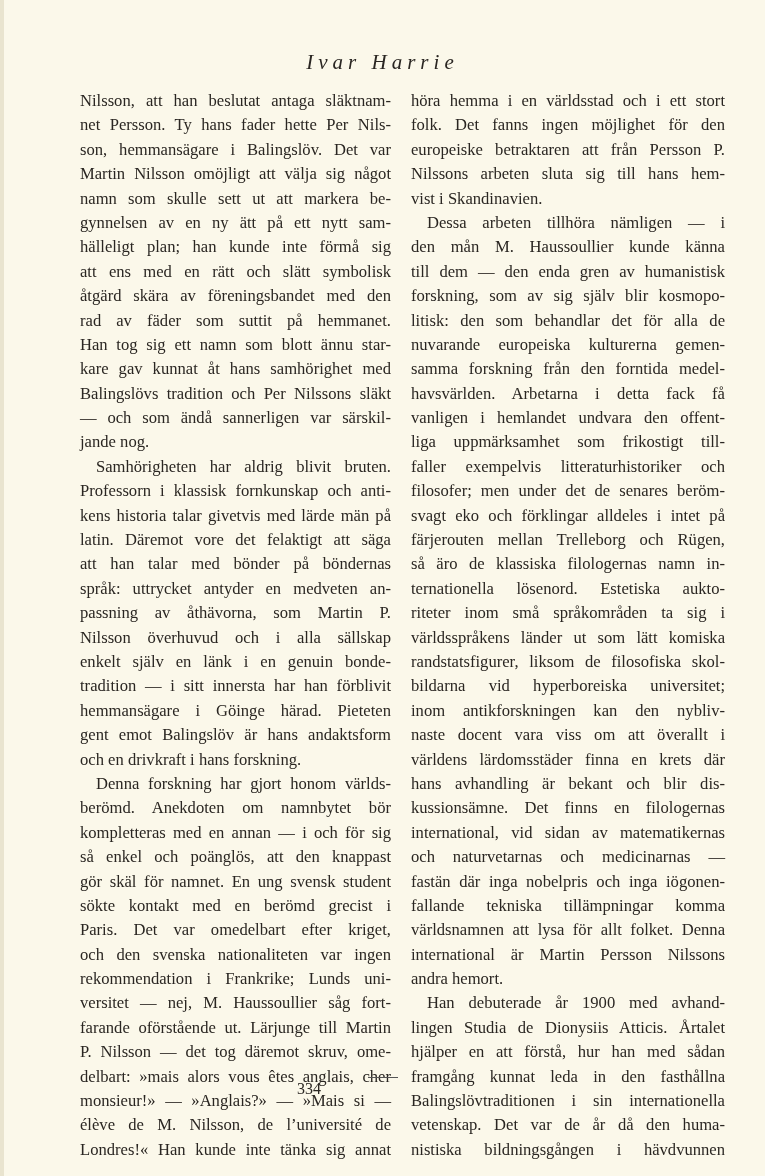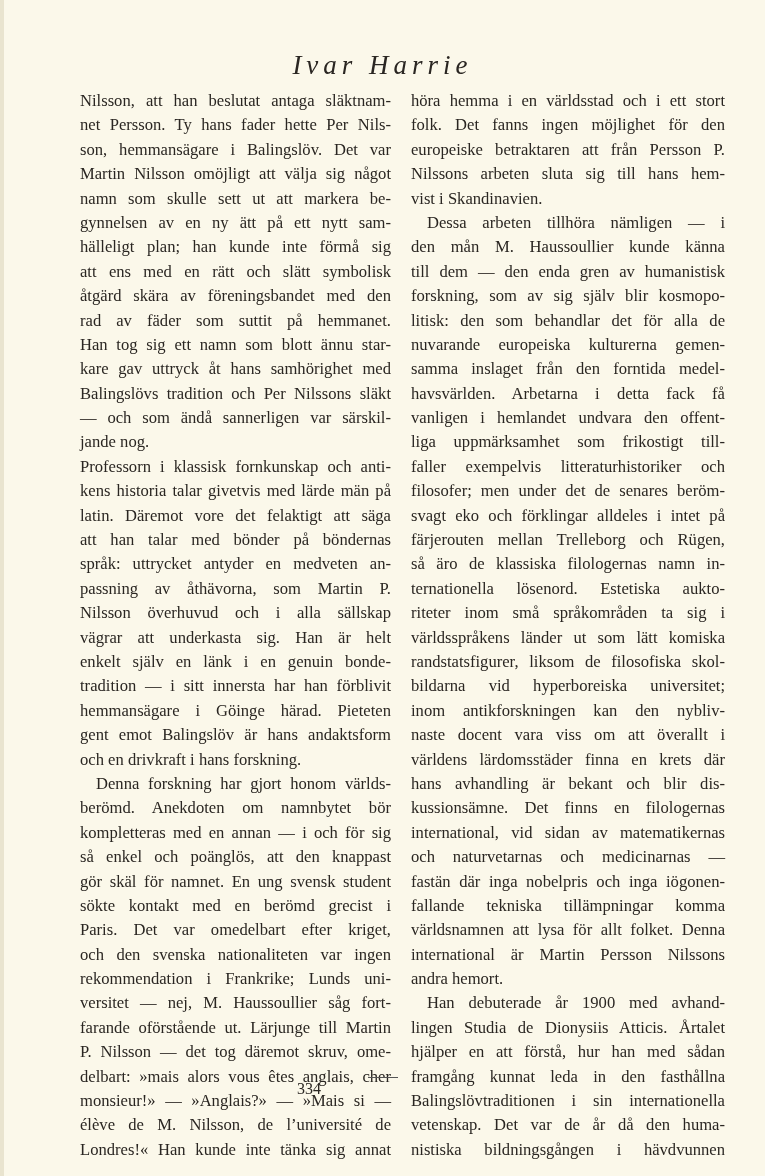--- a/index.html
+++ b/index.html
@@ -12,21 +12,21 @@
     color: #2a2622;
   }
   .page-edge {
     position: absolute; left: 0; top: 0; width: 4px; height: 1176px;
     background: #e9e4cf;
   }
   .running-head {
     position: absolute; top: 50px; left: 0; width: 765px;
     text-align: center;
     font-style: italic;
-    font-size: 27px;
+    font-size: 21px;
     letter-spacing: 5px;
     color: #2a2622;
   }
   .column {
     position: absolute; top: 89px;
     font-size: 16.6px;
     line-height: 24.4px;
   }
   .col-left { left: 80px; width: 311px; }
   .col-right { left: 411px; width: 314px; }
@@ -61,32 +61,32 @@
     <span class="line">net Persson. Ty hans fader hette Per Nils-</span>
     <span class="line">son, hemmansägare i Balingslöv. Det var</span>
     <span class="line">Martin Nilsson omöjligt att välja sig något</span>
     <span class="line">namn som skulle sett ut att markera be-</span>
     <span class="line">gynnelsen av en ny ätt på ett nytt sam-</span>
     <span class="line">hälleligt plan; han kunde inte förmå sig</span>
     <span class="line">att ens med en rätt och slätt symbolisk</span>
     <span class="line">åtgärd skära av föreningsbandet med den</span>
     <span class="line">rad av fäder som suttit på hemmanet.</span>
     <span class="line">Han tog sig ett namn som blott ännu star-</span>
-    <span class="line">kare gav uttryck åt hans samhörighet med</span>
+    <span class="line">kare gav kunnat åt hans samhörighet med</span>
     <span class="line">Balingslövs tradition och Per Nilssons släkt</span>
     <span class="line">— och som ändå sannerligen var särskil-</span>
     <span class="line last">jande nog.</span>
+    <span class="line indent">Samhörigheten har aldrig blivit bruten.</span>
     <span class="line">Professorn i klassisk fornkunskap och anti-</span>
     <span class="line">kens historia talar givetvis med lärde män på</span>
     <span class="line">latin. Däremot vore det felaktigt att säga</span>
     <span class="line">att han talar med bönder på böndernas</span>
     <span class="line">språk: uttrycket antyder en medveten an-</span>
     <span class="line">passning av åthävorna, som Martin P.</span>
     <span class="line">Nilsson överhuvud och i alla sällskap</span>
-    <span class="line">vägrar att underkasta sig. Han är helt</span>
     <span class="line">enkelt själv en länk i en genuin bonde-</span>
     <span class="line">tradition — i sitt innersta har han förblivit</span>
     <span class="line">hemmansägare i Göinge härad. Pieteten</span>
     <span class="line">gent emot Balingslöv är hans andaktsform</span>
     <span class="line last">och en drivkraft i hans forskning.</span>
     <span class="line indent">Denna forskning har gjort honom världs-</span>
     <span class="line">berömd. Anekdoten om namnbytet bör</span>
     <span class="line">kompletteras med en annan — i och för sig</span>
     <span class="line">så enkel och poänglös, att den knappast</span>
     <span class="line">gör skäl för namnet. En ung svensk student</span>
@@ -107,21 +107,21 @@
     <span class="line">folk. Det fanns ingen möjlighet för den</span>
     <span class="line">europeiske betraktaren att från Persson P.</span>
     <span class="line">Nilssons arbeten sluta sig till hans hem-</span>
     <span class="line last">vist i Skandinavien.</span>
     <span class="line indent">Dessa arbeten tillhöra nämligen — i</span>
     <span class="line">den mån M. Haussoullier kunde känna</span>
     <span class="line">till dem — den enda gren av humanistisk</span>
     <span class="line">forskning, som av sig själv blir kosmopo-</span>
     <span class="line">litisk: den som behandlar det för alla de</span>
     <span class="line">nuvarande europeiska kulturerna gemen-</span>
-    <span class="line">samma inslaget från den forntida medel-</span>
+    <span class="line">samma forskning från den forntida medel-</span>
     <span class="line">havsvärlden. Arbetarna i detta fack få</span>
     <span class="line">vanligen i hemlandet undvara den offent-</span>
     <span class="line">liga uppmärksamhet som frikostigt till-</span>
     <span class="line">faller exempelvis litteraturhistoriker och</span>
     <span class="line">filosofer; men under det de senares beröm-</span>
     <span class="line">svagt eko och förklingar alldeles i intet på</span>
     <span class="line">färjerouten mellan Trelleborg och Rügen,</span>
     <span class="line">så äro de klassiska filologernas namn in-</span>
     <span class="line">ternationella lösenord. Estetiska aukto-</span>
     <span class="line">riteter inom små språkområden ta sig i</span>

